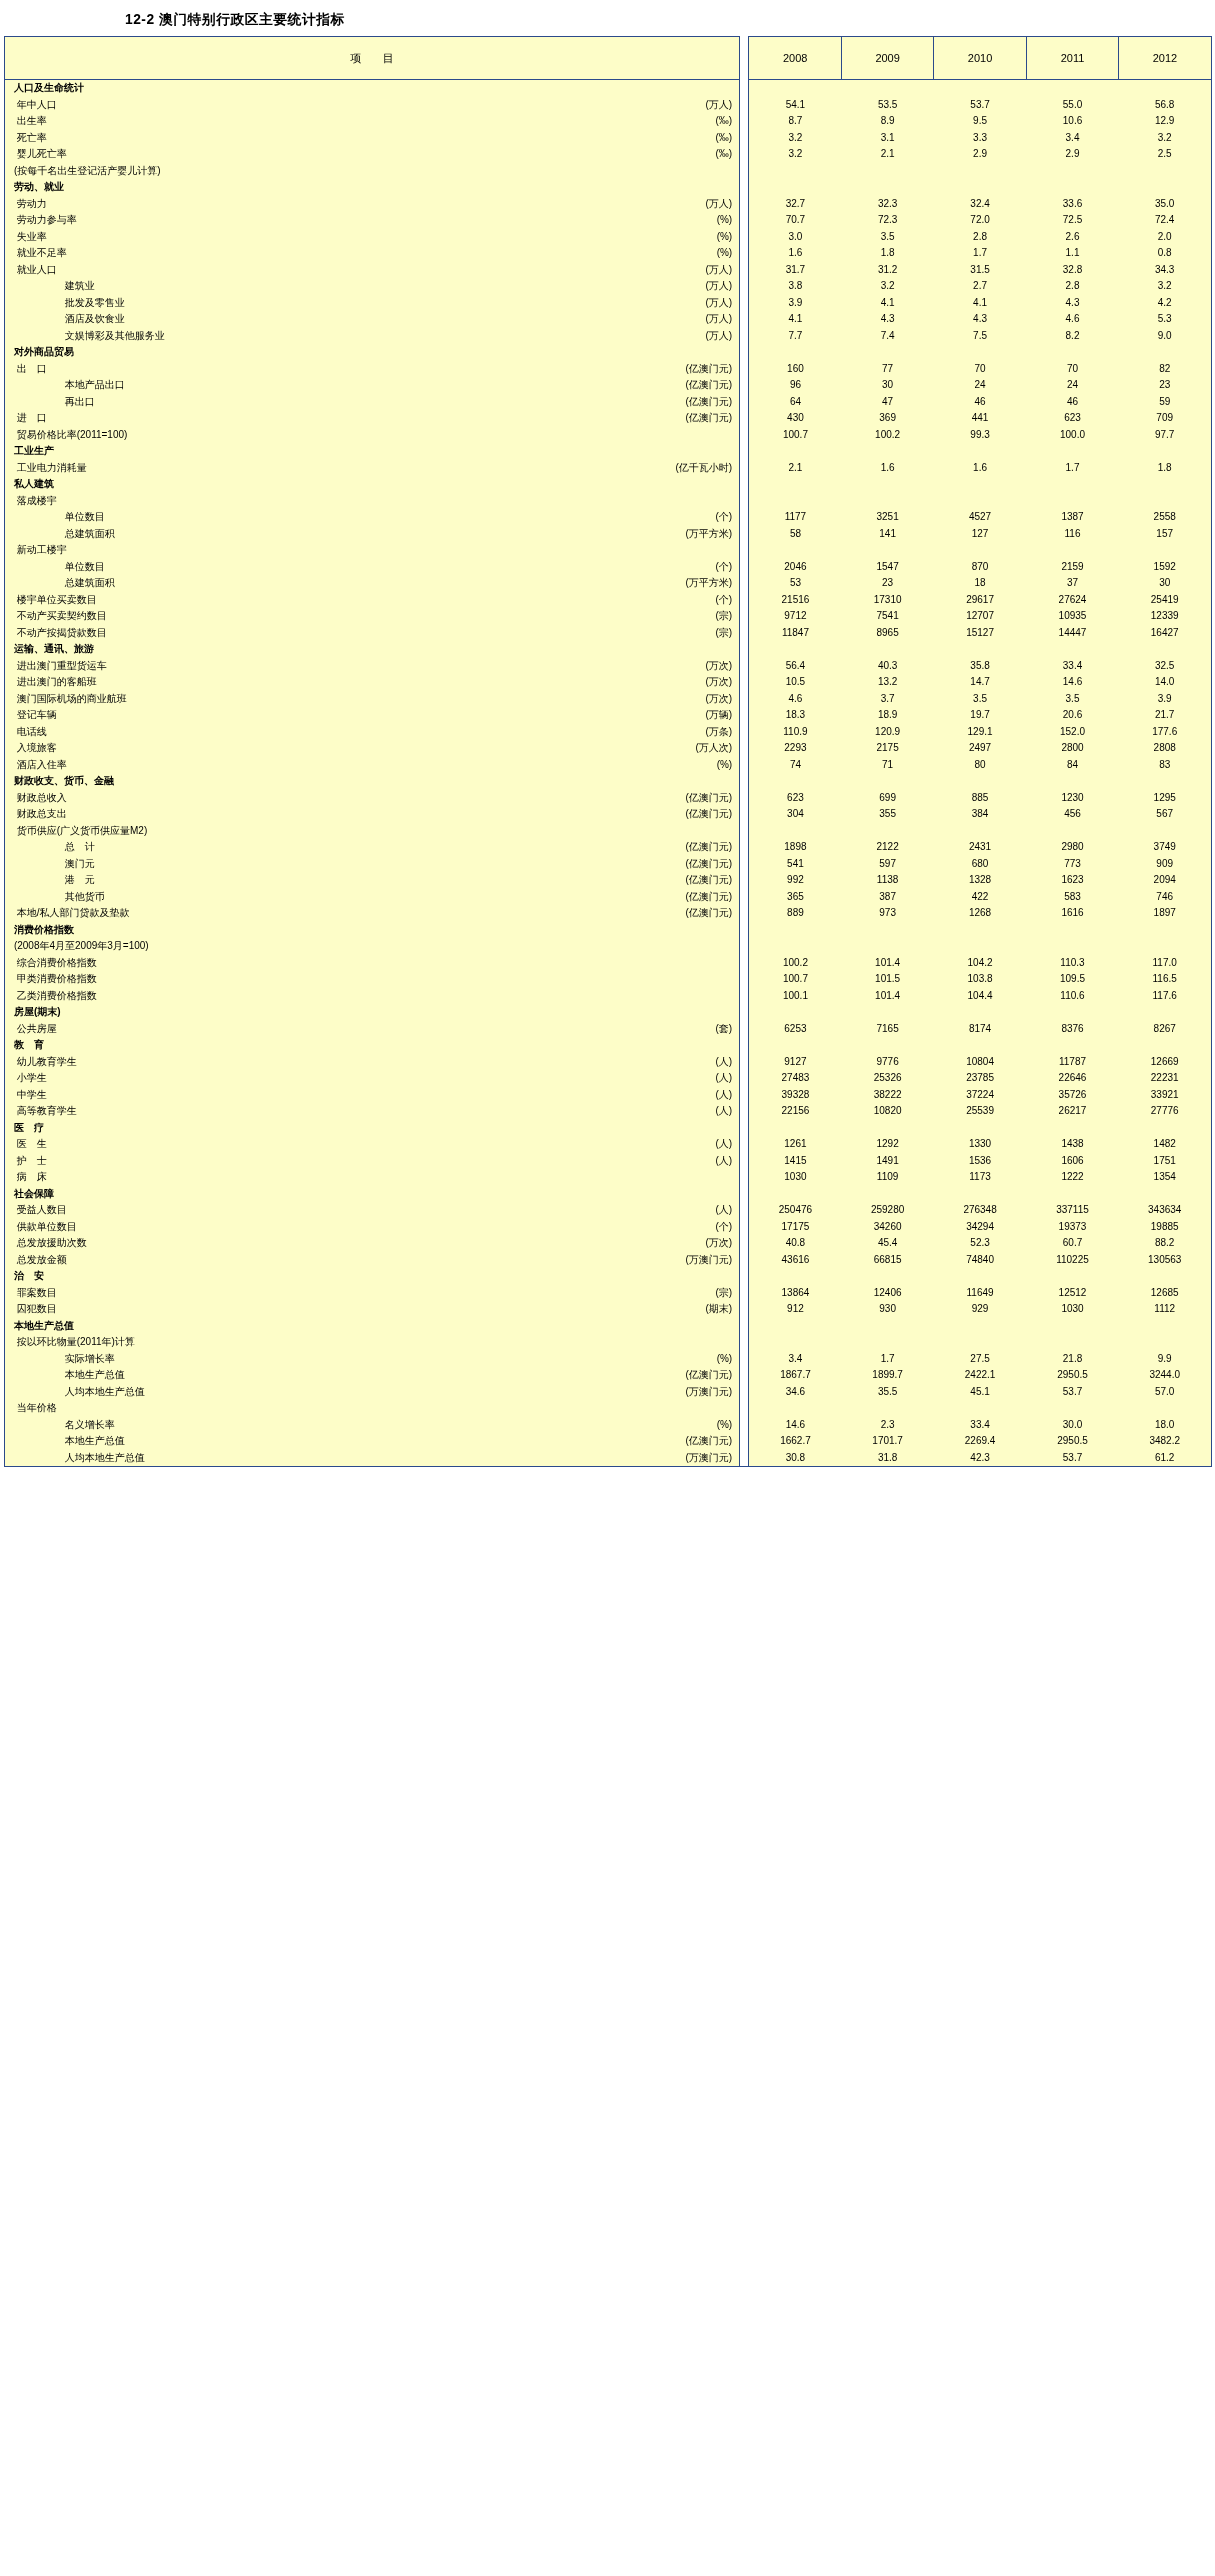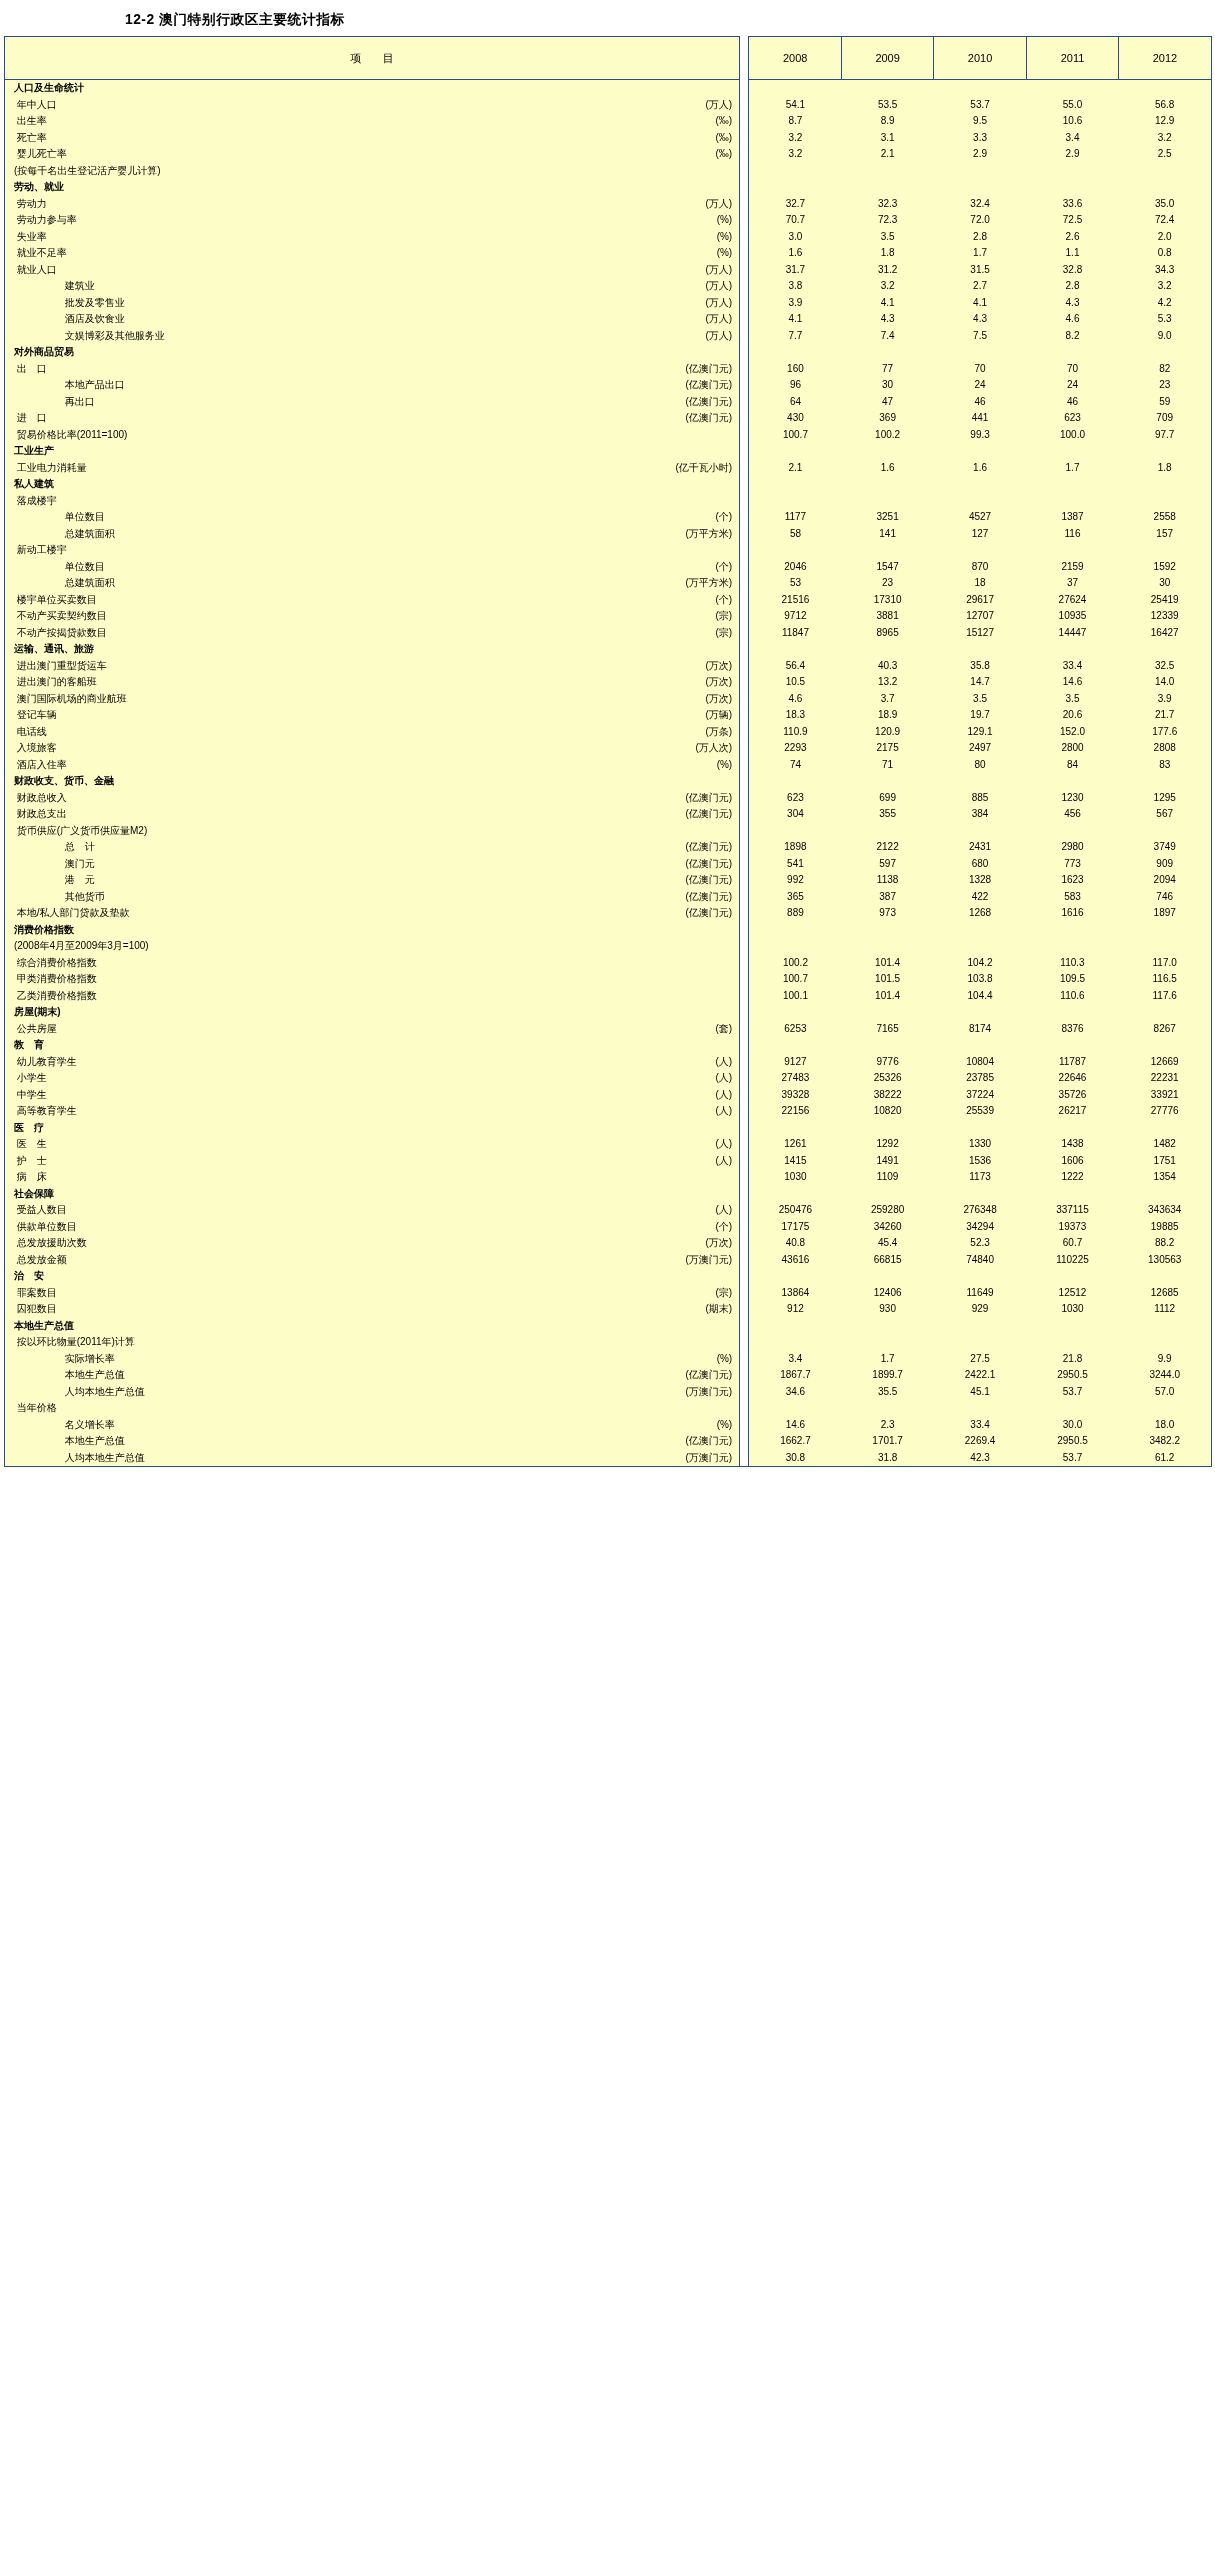--- a/index.html
+++ b/index.html
@@ -447,21 +447,21 @@
           <td class="val">17310</td>
           <td class="val">29617</td>
           <td class="val">27624</td>
           <td class="val last">25419</td>
         </tr>
         <tr class="indent1">
           <td class="item">不动产买卖契约数目</td>
           <td class="unit">(宗)</td>
           <td class="gapcell"></td>
           <td class="val">9712</td>
-          <td class="val">3881</td>
+          <td class="val">7541</td>
           <td class="val">12707</td>
           <td class="val">10935</td>
           <td class="val last">12339</td>
         </tr>
         <tr class="indent1">
           <td class="item">不动产按揭贷款数目</td>
           <td class="unit">(宗)</td>
           <td class="gapcell"></td>
           <td class="val">11847</td>
           <td class="val">8965</td>

